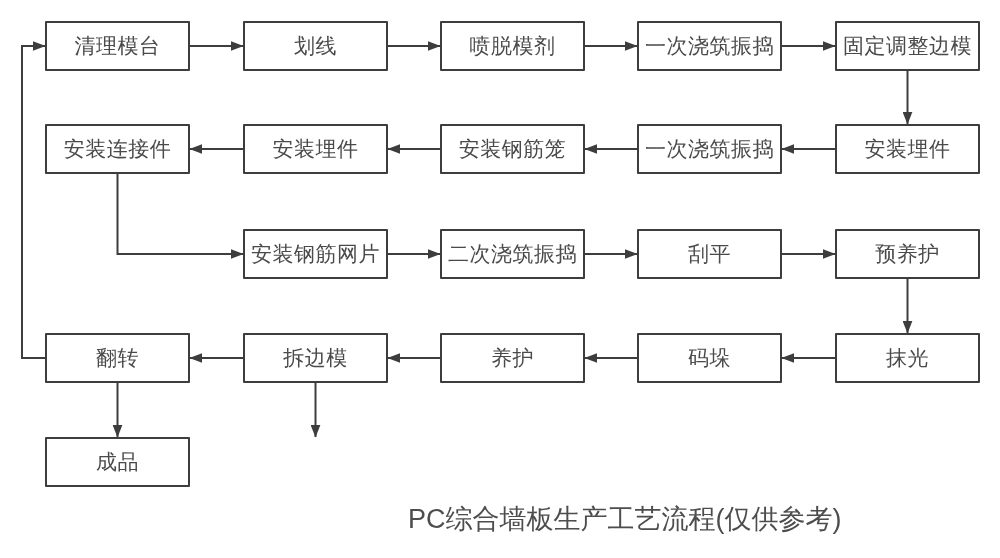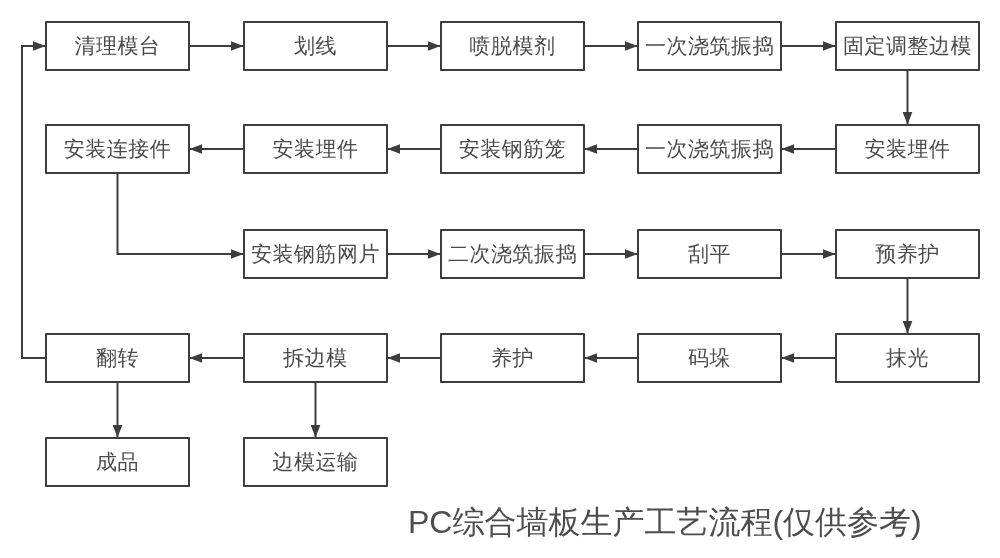--- a/index.html
+++ b/index.html
@@ -46,21 +46,21 @@
     justify-content: center;
     font-size: 21px;
     color: var(--text-color, #4a4a4a);
     letter-spacing: 0.5px;
     white-space: nowrap;
   }
   .caption {
     position: absolute;
     left: 408px;
     top: 501px;
-    font-size: 32px;
+    font-size: 27px;
     color: var(--caption-color, #4d4d4d);
     white-space: nowrap;
   }
 </style>
 </head>
 <body>
 
 <div class="canvas">
 
   <svg id="edges" class="edges-layer">
@@ -149,18 +149,15 @@
   <div class="node" style="left:243px; top:333px">
       <span>拆边模</span>
     </div>
   <div class="node" style="left:45px;  top:333px">
       <span>翻转</span>
     </div>
 
   <div class="node" style="left:45px;  top:437px">
       <span>成品</span>
     </div>
-  <div class="node" style="left:243px; top:437px">
-      <span>边模运输</span>
-    </div>
 
   <div class="caption">PC综合墙板生产工艺流程(仅供参考)</div>
 </div>
 
 </body></html>

